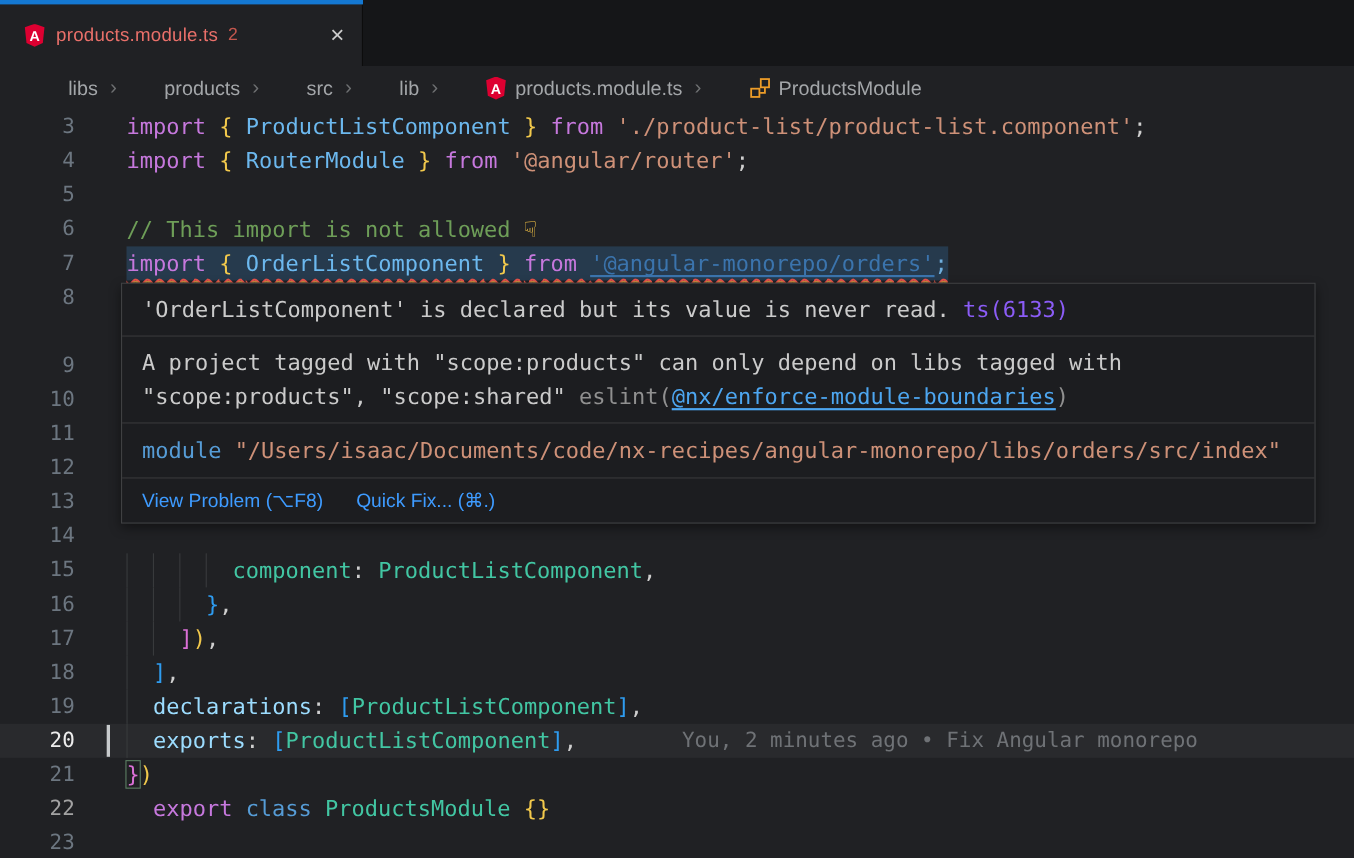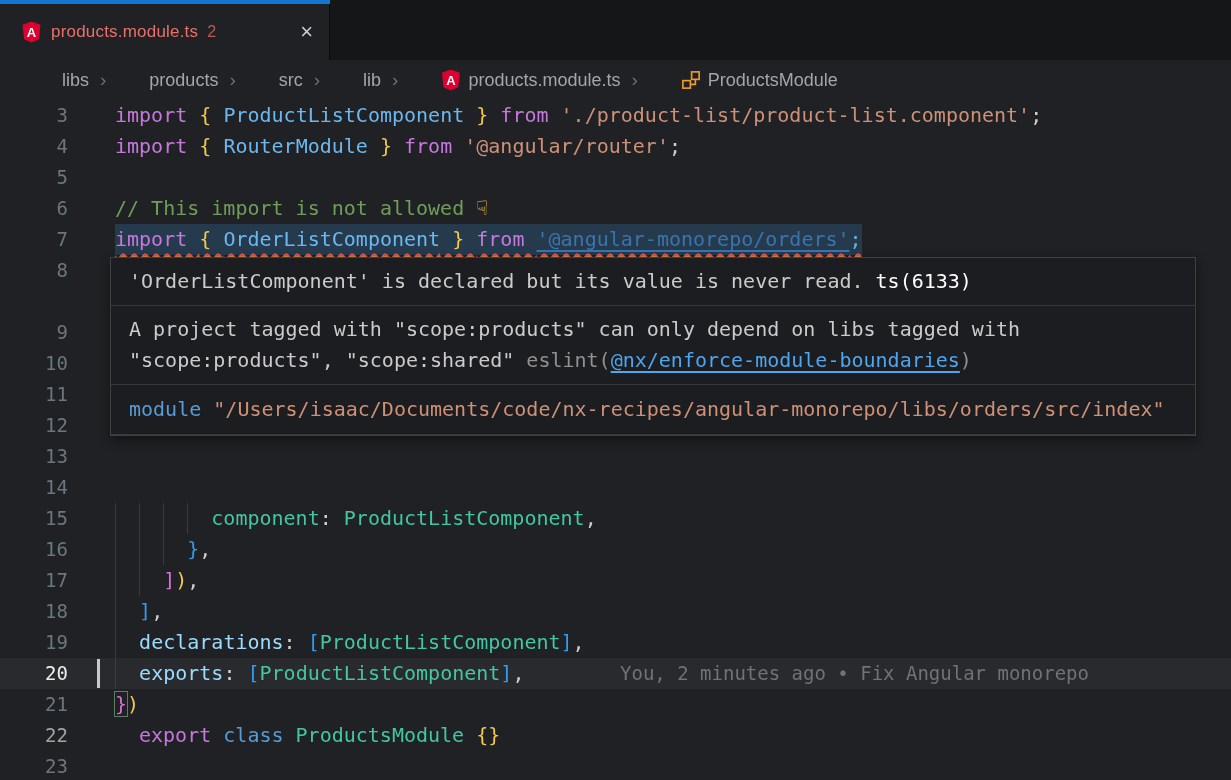--- a/index.html
+++ b/index.html
@@ -126,16 +126,20 @@
     <div class="row" style="height: 31px;"><div class="guide" style="left: 115px;"></div><div class="guide" style="left: 139.08px;"></div><span class="num" style="color: rgb(108, 118, 128);">17</span><span class="code"><span style="color: rgb(207, 207, 207);">    </span><span style="color: rgb(218, 112, 214);">]</span><span style="color: rgb(242, 201, 76);">)</span><span style="color: rgb(207, 207, 207);">,</span></span></div>
     <div class="row" style="height: 31px;"><div class="guide" style="left: 115px;"></div><span class="num" style="color: rgb(108, 118, 128);">18</span><span class="code"><span style="color: rgb(207, 207, 207);">  </span><span style="color: rgb(46, 156, 240);">]</span><span style="color: rgb(207, 207, 207);">,</span></span></div>
     <div class="row" style="height: 31px;"><div class="guide" style="left: 115px;"></div><span class="num" style="color: rgb(108, 118, 128);">19</span><span class="code"><span style="color: rgb(207, 207, 207);">  </span><span style="color: rgb(156, 220, 254);">declarations</span><span style="color: rgb(207, 207, 207);">: </span><span style="color: rgb(46, 156, 240);">[</span><span style="color: rgb(66, 198, 163);">ProductListComponent</span><span style="color: rgb(46, 156, 240);">]</span><span style="color: rgb(207, 207, 207);">,</span></span></div>
     <div class="row current" style="height: 31px;"><div class="guide" style="left: 115px;"></div><span class="num" style="color: rgb(237, 237, 237);">20</span><div class="cursorbar"></div><span class="code"><span style="color: rgb(207, 207, 207);">  </span><span style="color: rgb(156, 220, 254);">exports</span><span style="color: rgb(207, 207, 207);">: </span><span style="color: rgb(46, 156, 240);">[</span><span style="color: rgb(66, 198, 163);">ProductListComponent</span><span style="color: rgb(46, 156, 240);">]</span><span style="color: rgb(207, 207, 207);">,</span></span><span class="blame" style="color: rgb(111, 114, 118);">You, 2 minutes ago • Fix Angular monorepo</span></div>
     <div class="row" style="height: 31px;"><span class="num" style="color: rgb(108, 118, 128);">21</span><span class="code"><span class="tk-b2m" style="color: rgb(218, 112, 214);">}</span><span style="color: rgb(242, 201, 76);">)</span></span></div>
     <div class="row" style="height: 31px;"><span class="num" style="color: #a3a3a3; text-align: right;">22</span><span class="code"><span style="color: rgb(198, 120, 221); margin-left: 24px;">export </span><span style="color: rgb(86, 156, 214);">class </span><span style="color: rgb(66, 198, 163);">ProductsModule </span><span style="color: rgb(242, 201, 76);">{}</span></span></div>
     <div class="row" style="height: 31px;"><span class="num" style="color: rgb(108, 118, 128);">23</span><span class="code"></span></div>
   </div>
 
 <div class="hover-popup" id="hoverPopup">
-    <div class="hover-section"><span style="color: rgb(203, 203, 203);">'OrderListComponent' is declared but its value is never read.</span><span style="color: #ffffff;"> ts(6133)</span></div>
+    <div class="hover-section"><span style="color: rgb(203, 203, 203);">'OrderListComponent' is declared but its value is never read.</span><span style="color: #8b5cf6;"> ts(6133)</span></div>
     <div class="hover-section"><span style="color: rgb(203, 203, 203);">A project tagged with "scope:products" can only depend on libs tagged with "scope:products", "scope:shared" </span><span style="color: rgb(144, 144, 144);">eslint(</span><span class="hover-link" style="color: rgb(77, 166, 240); text-decoration-color: rgb(77, 166, 240);">@nx/enforce-module-boundaries</span><span style="color: rgb(144, 144, 144);">)</span></div>
     <div class="hover-section pathsec"><span style="color: rgb(86, 156, 214); text-align: right;">module </span><span style="color: rgb(206, 145, 120);">"/Users/isaac/Documents/code/nx-recipes/angular-monorepo/libs/orders/src/index"</span></div>
+    <div class="hover-actions">
+      <span class="hover-action" style="color: rgb(62, 155, 255);">View Problem (⌥F8)</span>
+      <span class="hover-action" style="color: rgb(62, 155, 255);">Quick Fix... (⌘.)</span>
+    </div>
   </div>
 
 </body></html>

